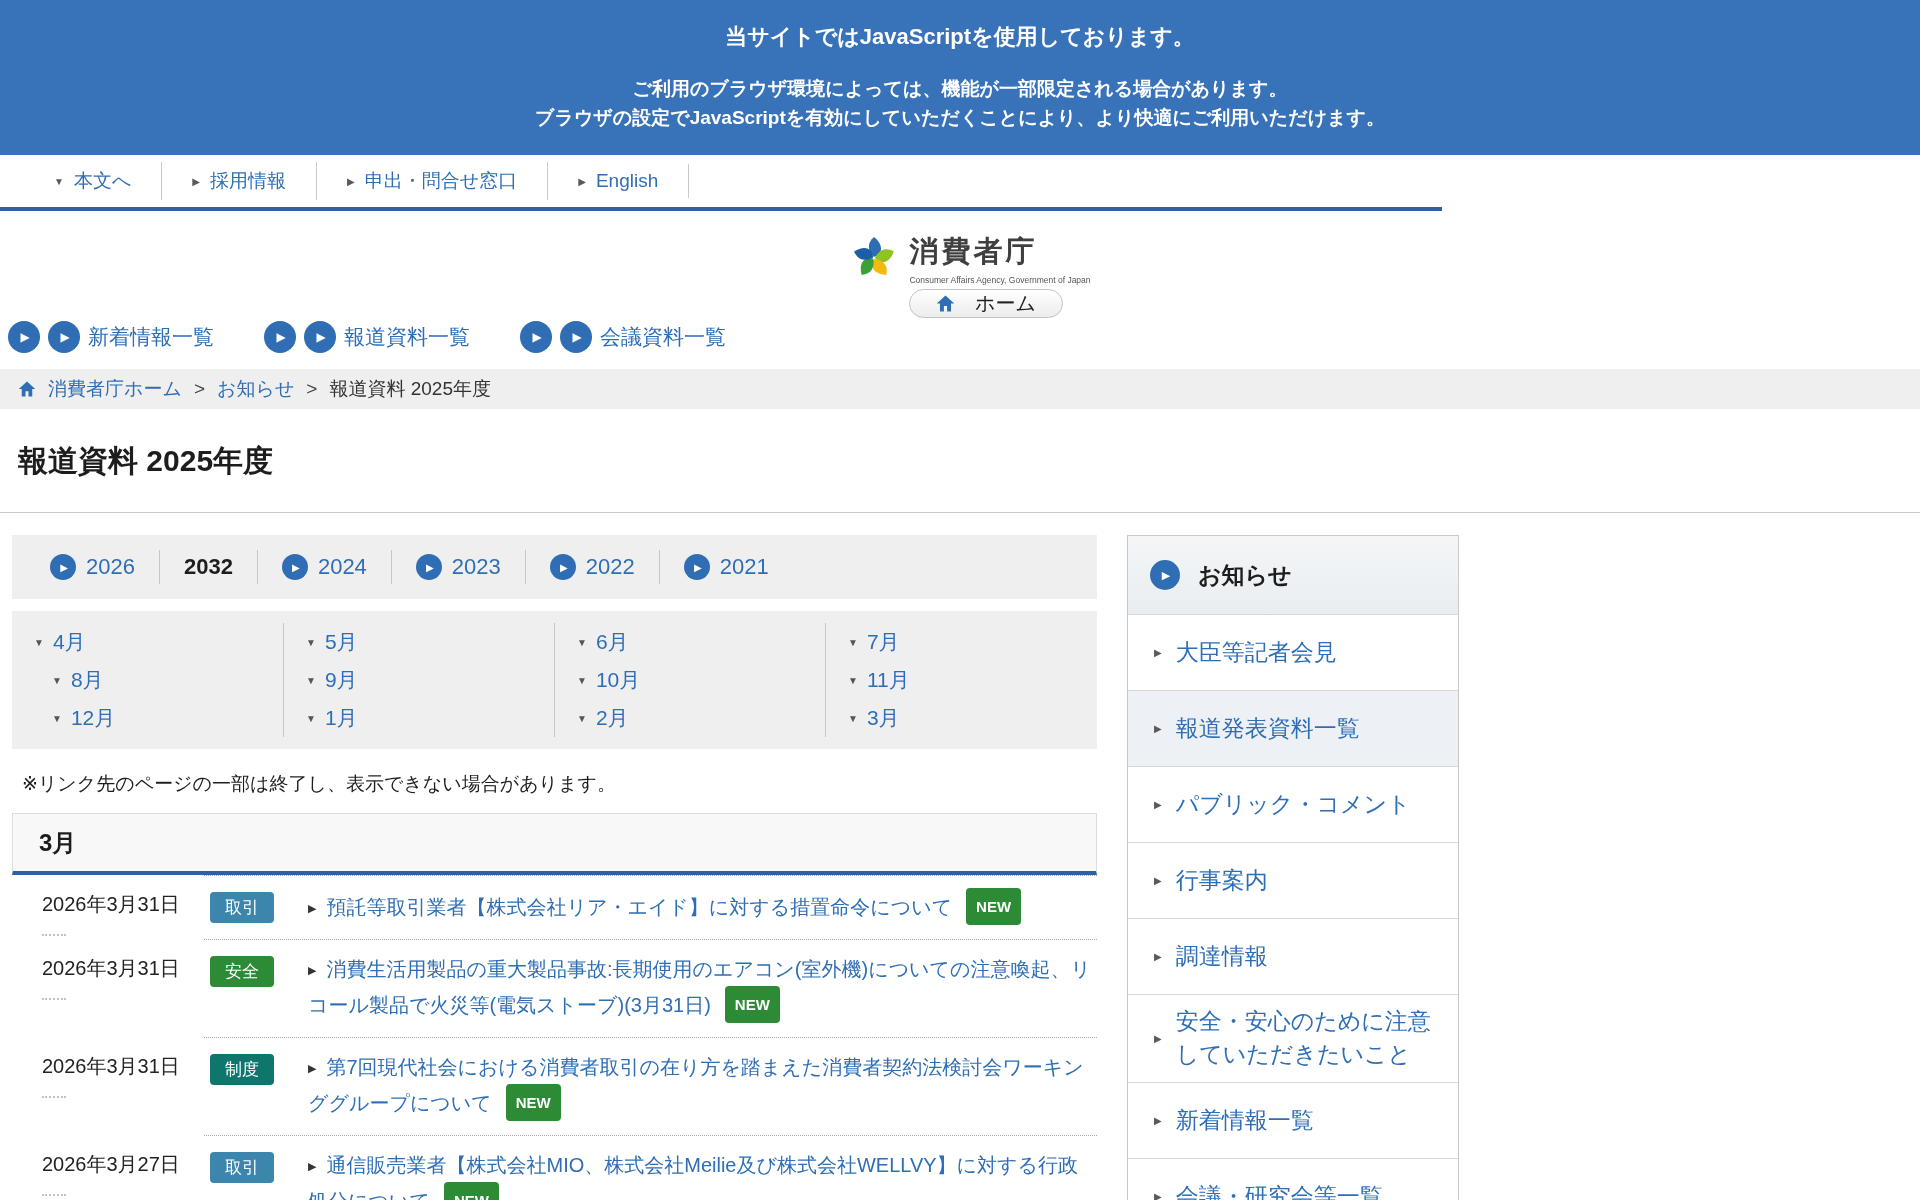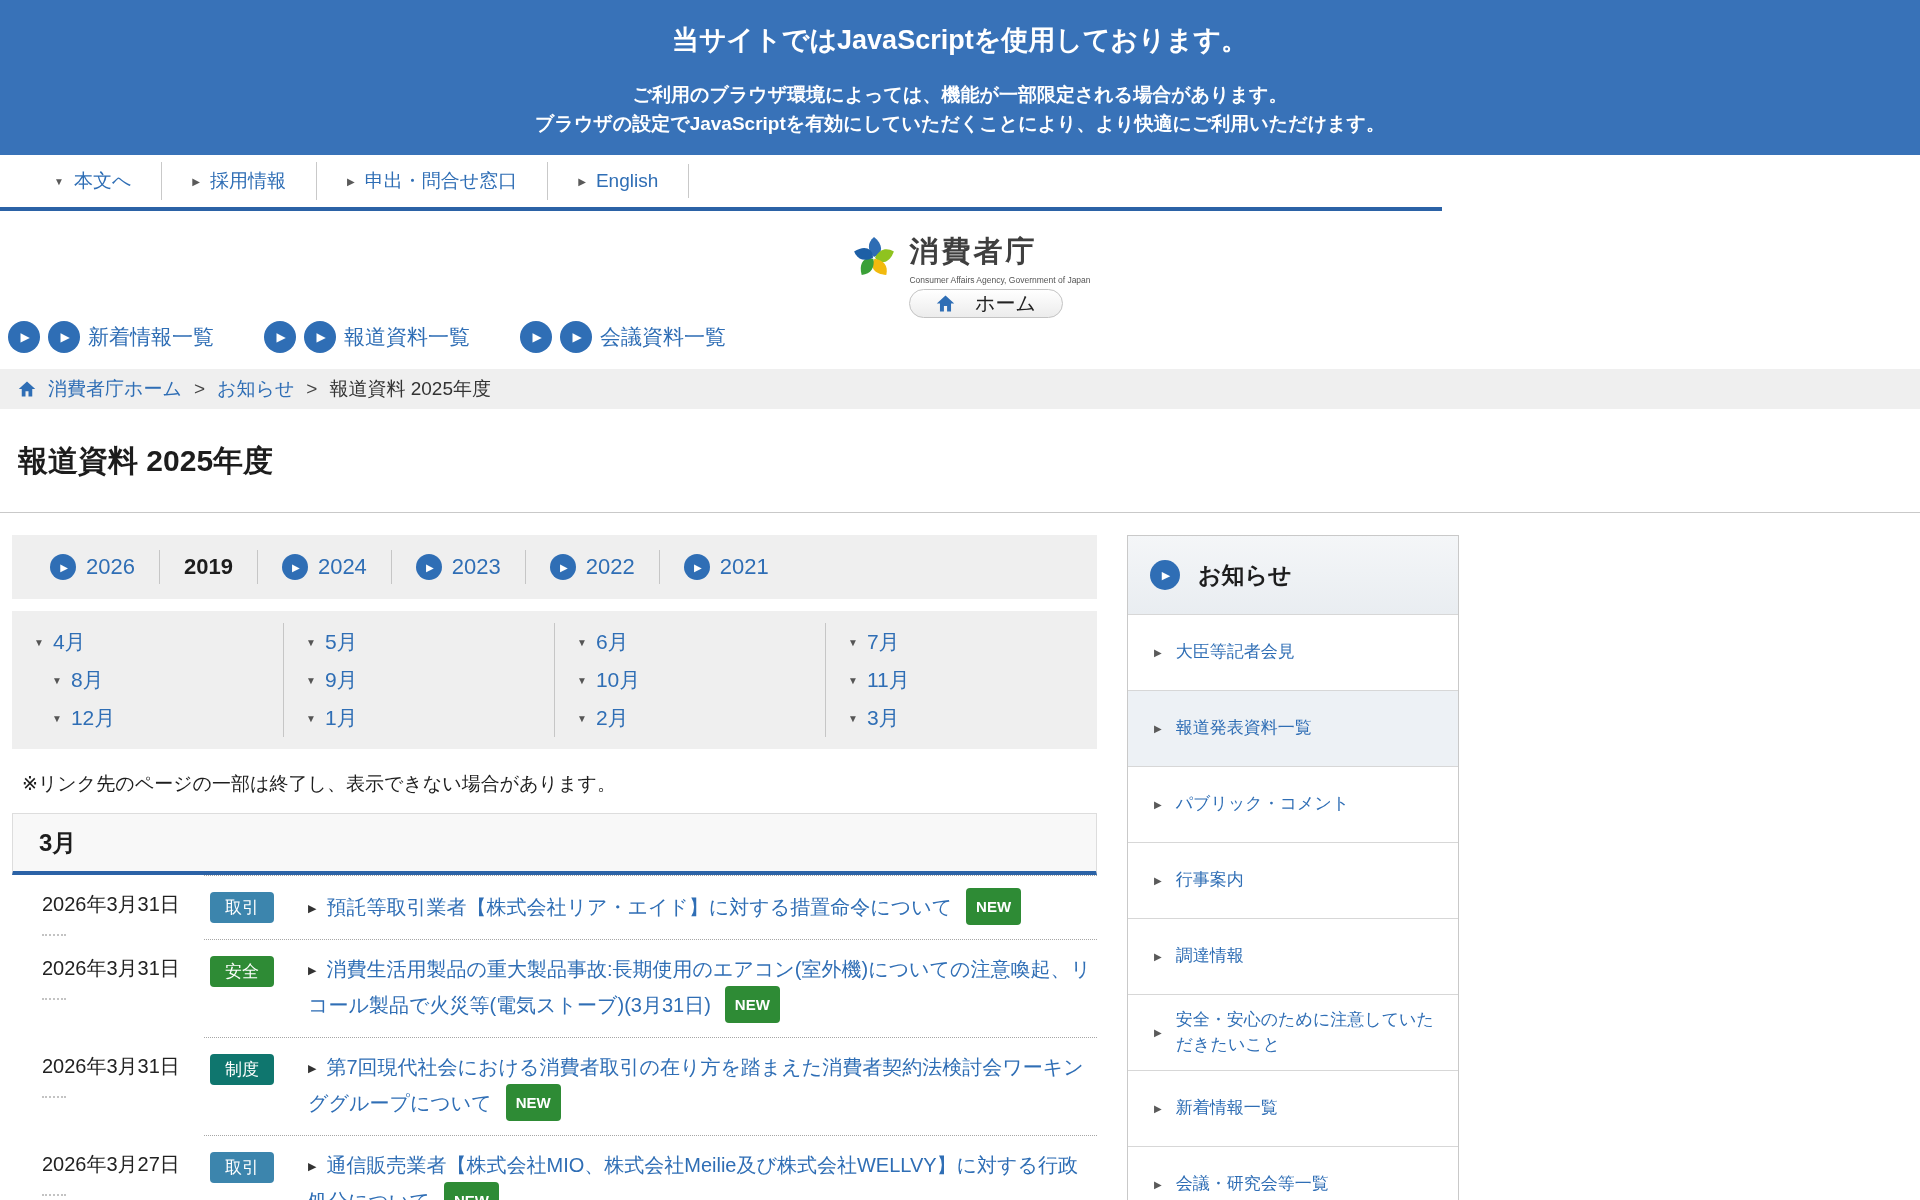--- a/index.html
+++ b/index.html
@@ -2,21 +2,21 @@
 <html lang="ja"><head>
 <meta charset="utf-8">
 <style>
   * { margin:0; padding:0; box-sizing:border-box; }
   html,body { width:1920px; height:1200px; overflow:hidden; background:#fff;
     font-family:"Liberation Sans","DejaVu Sans",sans-serif; color:#222; }
   a { text-decoration:none; cursor:pointer; }
 
   
   .js-banner { background:#3872b8; color:#fff; text-align:center; padding:22px 0 20px; height:155px; }
-  .js-banner h1 { font-size:27px; font-weight:bold; margin-bottom:22px; }
+  .js-banner h1 { font-size:22px; font-weight:bold; margin-bottom:22px; }
   .js-banner p { font-size:19px; line-height:1.55; font-weight:bold; }
 
   
   .utility-wrap { width:1442px; border-bottom:4px solid #2b62a6; }
   .utility-nav { display:flex; align-items:center; height:52px; padding-left:24px; }
   .u-item { display:flex; align-items:center; gap:10px; padding:6px 30px; border-right:1px solid #c9c9c9; }
   .u-item a { color:#2f6eb5; font-size:19px; }
   .tri-dark { color:#5a5a5a; font-size:10px; }
 
   
@@ -89,21 +89,21 @@
   .new-badge { display:inline-block; color:#fff; font-size:15px; font-weight:bold;
     padding:3px 10px; border-radius:4px; margin-left:14px; position:relative; top:-2px; }
 
   
   .sidebar { width:332px; flex:none; border:1px solid #c9c9c9; }
   .sb-header { height:78px; background:linear-gradient(#f4f6f8,#e9edf1); display:flex; align-items:center;
     gap:18px; padding-left:22px; }
   .sb-header b { font-size:23px; color:#1d1d1d; }
   .sb-item { min-height:76px; display:flex; align-items:center; gap:14px; padding:10px 16px 10px 26px;
     border-top:1px solid #d7d7d7; }
-  .sb-item a { color:#2f6eb5; font-size:17px; line-height:1.45; }
+  .sb-item a { color:#2f6eb5; font-size:23px; line-height:1.45; }
   .sb-item .tri-dark { flex:none; }
   .sb-item.active { background:#edf1f5; }
 </style>
 </head>
 <body>
 
 <div class="js-banner">
   <h1>当サイトではJavaScriptを使用しております。</h1>
   <p>ご利用のブラウザ環境によっては、機能が一部限定される場合があります。</p>
   <p>ブラウザの設定でJavaScriptを有効にしていただくことにより、より快適にご利用いただけます。</p>
@@ -210,21 +210,21 @@
   <div class="main-col">
 
     <div class="year-box">
       <div class="y-item">
         <span class="circ circ-sm">
             <span>▶</span>
           </span>
         <a>2026</a>
       </div>
       <div class="y-item current">
-        <b>2019</b>
+        <b>2032</b>
       </div>
       <div class="y-item">
         <span class="circ circ-sm">
             <span>▶</span>
           </span>
         <a>2024</a>
       </div>
       <div class="y-item">
         <span class="circ circ-sm">
             <span>▶</span>

